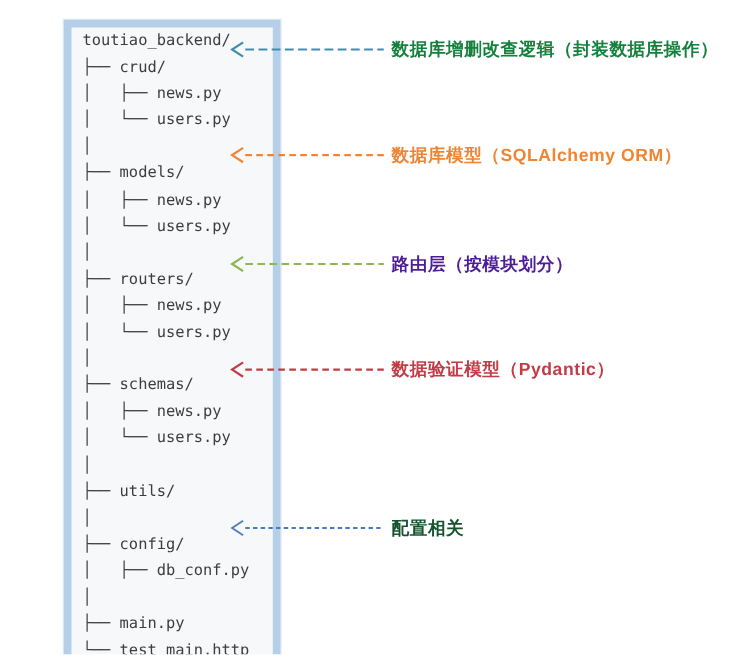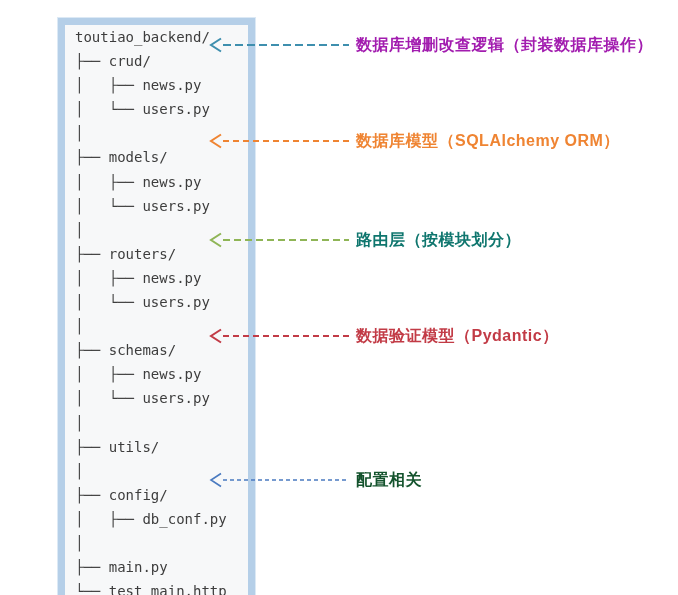--- a/index.html
+++ b/index.html
@@ -91,37 +91,37 @@
 │
 ├── main.py
 └── test_main.http</pre>
   </div>
 
   <div class="annotation a-crud">
     <svg width="142" height="22" viewBox="0 0 142 22">
       <line class="dash arrow-line" x1="16" y1="11" x2="142" y2="11" stroke-width="2" stroke="#3e8fae" stroke-dasharray="8,4"></line>
       <polyline class="head arrow-line" points="14,4.5 4,11 14,17.5" fill="none" stroke-width="2" stroke="#3e8fae"></polyline>
     </svg>
-    <span class="ann-label" style="color: #a21caf;">数据库增删改查逻辑（封装数据库操作）</span>
+    <span class="ann-label" style="color: #15803d;">数据库增删改查逻辑（封装数据库操作）</span>
   </div>
 
   <div class="annotation a-models">
     <svg width="142" height="22" viewBox="0 0 142 22">
       <line class="dash arrow-line" x1="16" y1="11" x2="142" y2="11" stroke-width="2" stroke="#ef8432" stroke-dasharray="6,4"></line>
       <polyline class="head arrow-line" points="14,4.5 4,11 14,17.5" fill="none" stroke-width="2" stroke="#ef8432"></polyline>
     </svg>
     <span class="ann-label" style="color: rgb(239, 132, 50);">数据库模型（SQLAlchemy ORM）</span>
   </div>
 
   <div class="annotation a-routers">
     <svg width="142" height="22" viewBox="0 0 142 22">
       <line class="dash arrow-line" x1="16" y1="11" x2="142" y2="11" stroke-width="2" stroke="#8fb556" stroke-dasharray="7,4"></line>
       <polyline class="head arrow-line" points="14,4.5 4,11 14,17.5" fill="none" stroke-width="2" stroke="#8fb556"></polyline>
     </svg>
-    <span class="ann-label" style="color: #0f766e;">路由层（按模块划分）</span>
+    <span class="ann-label" style="color: #4c1d95;">路由层（按模块划分）</span>
   </div>
 
   <div class="annotation a-schemas">
     <svg width="142" height="22" viewBox="0 0 142 22">
       <line class="dash arrow-line" x1="16" y1="11" x2="142" y2="11" stroke-width="2" stroke="#c23b46" stroke-dasharray="6,4"></line>
       <polyline class="head arrow-line" points="14,4.5 4,11 14,17.5" fill="none" stroke-width="2" stroke="#c23b46"></polyline>
     </svg>
     <span class="ann-label" style="color: rgb(194, 59, 70);">数据验证模型（Pydantic）</span>
   </div>
 

